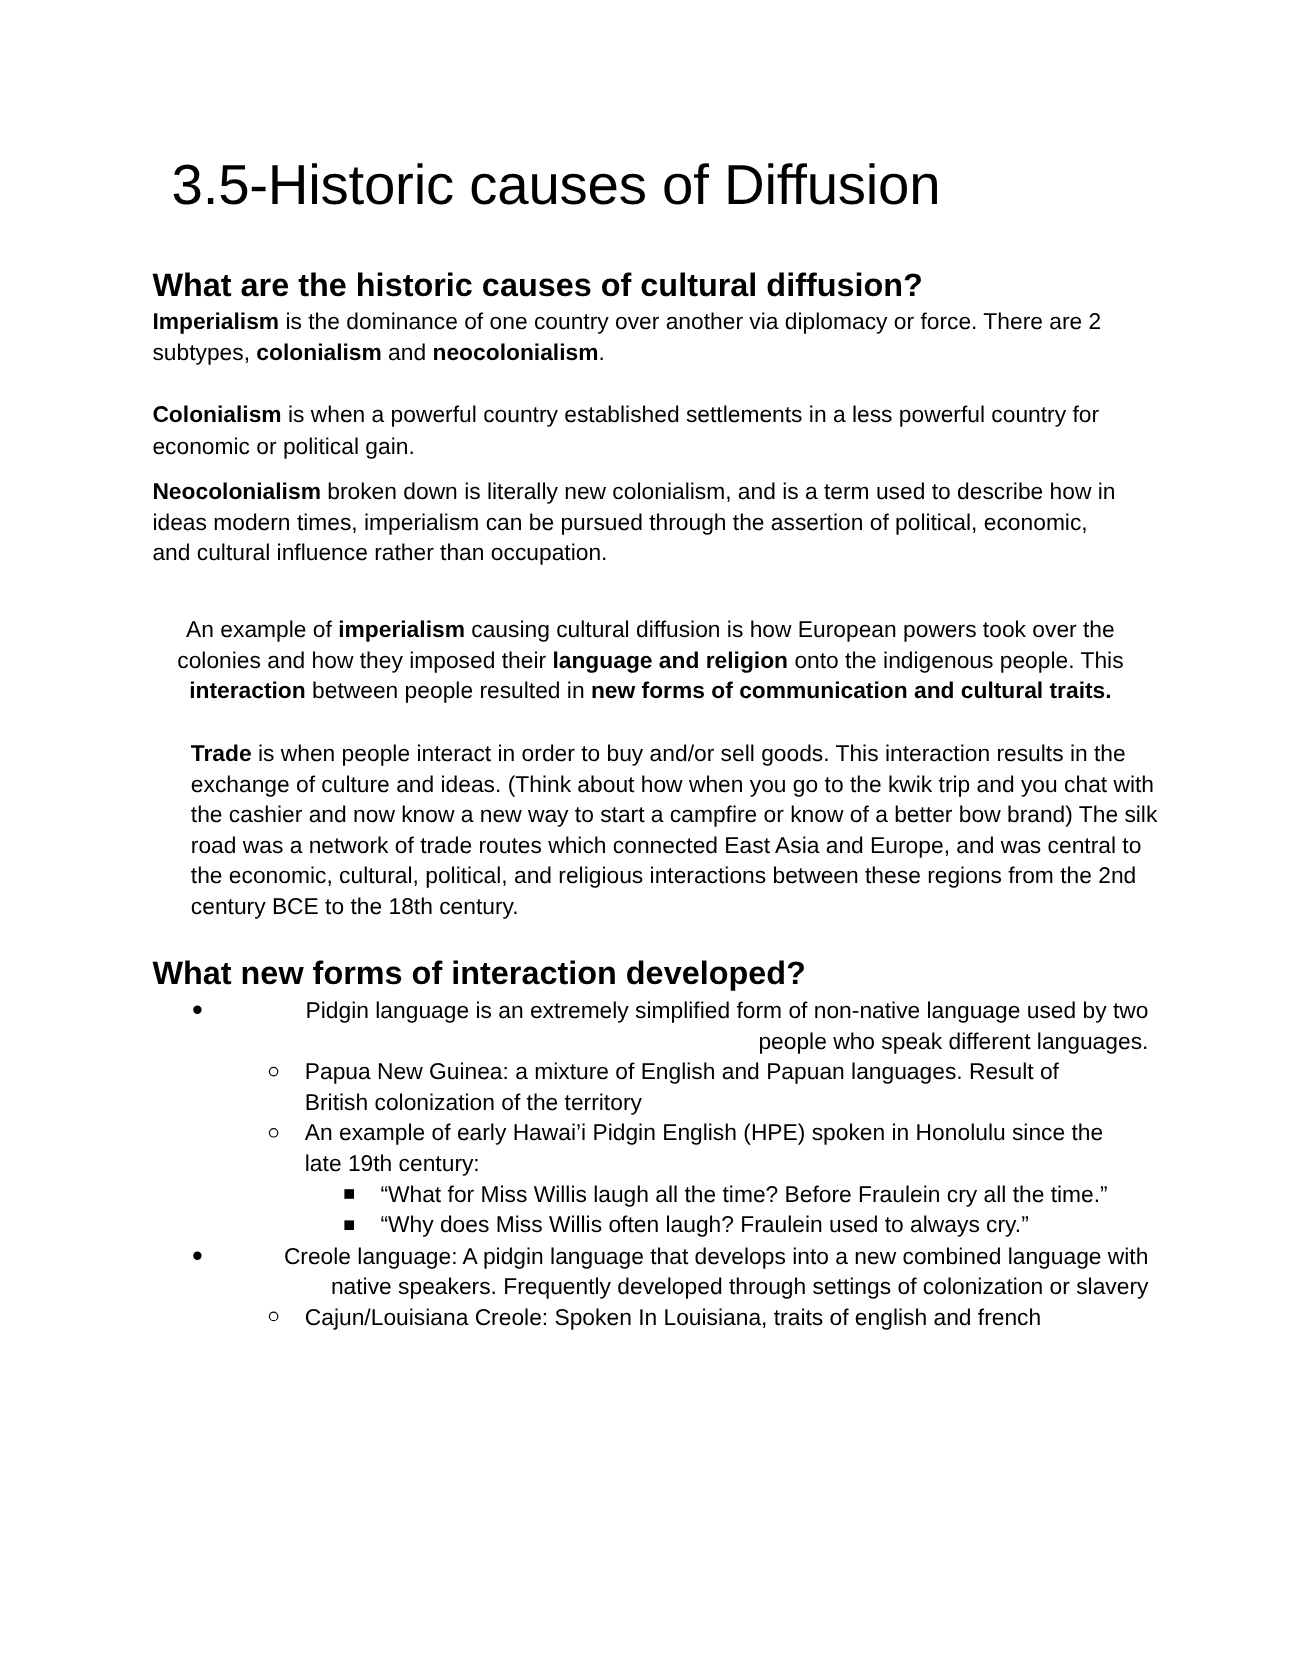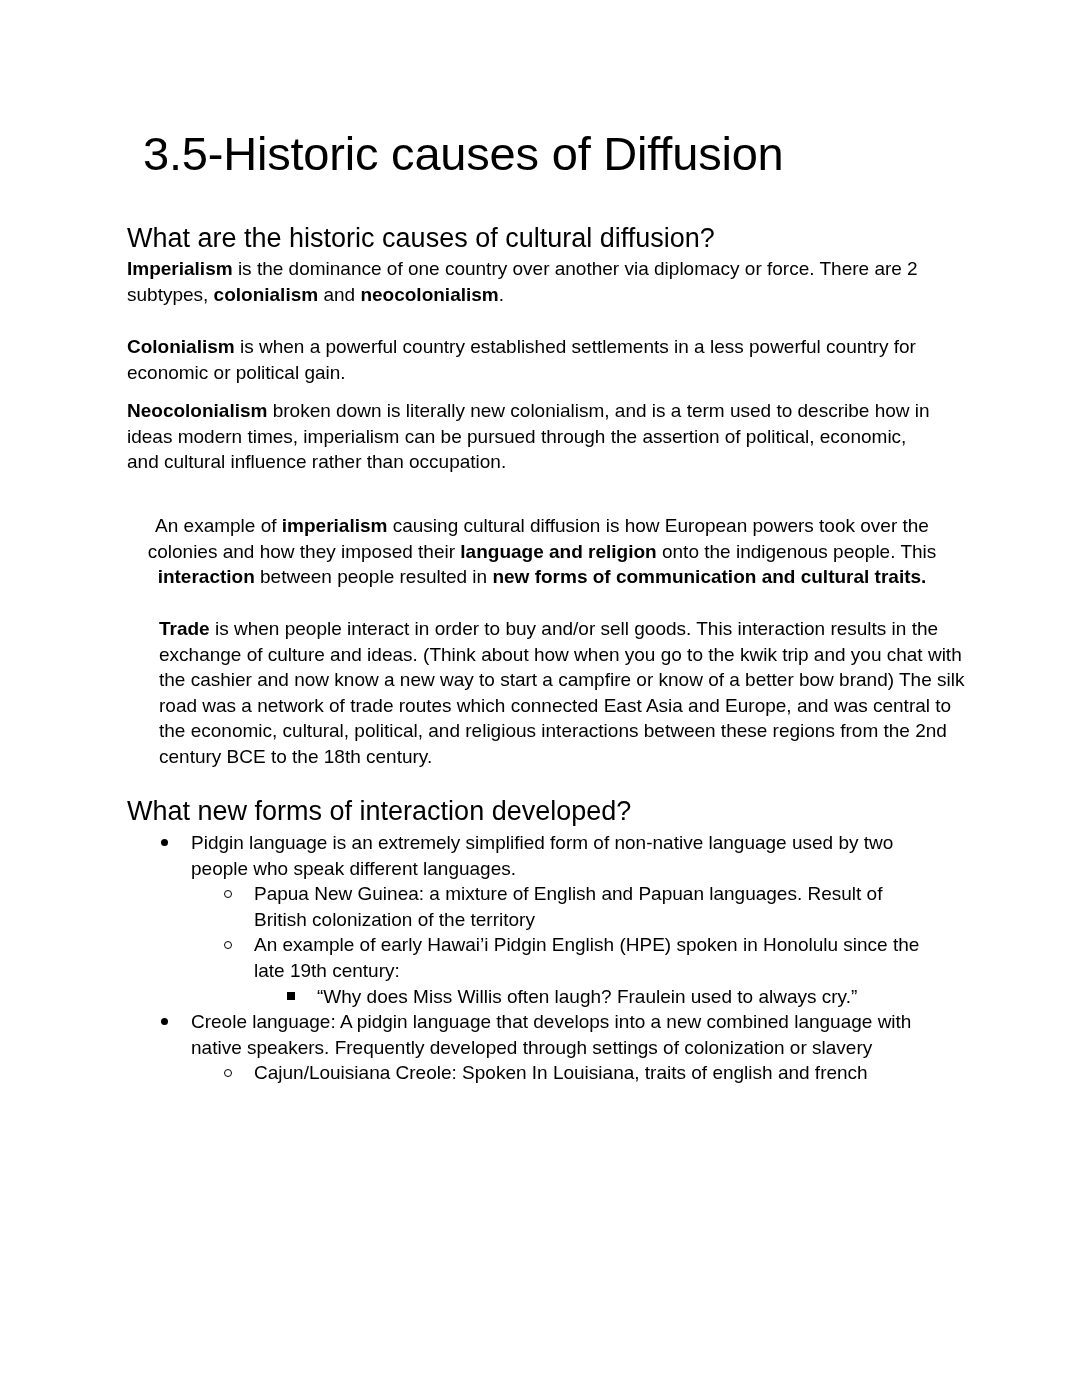--- a/index.html
+++ b/index.html
@@ -29,21 +29,21 @@
       font-weight: normal;
       font-size: 47px;
       line-height: 56px;
       white-space: nowrap;
       letter-spacing: -0.2px;
     }
     .h2 {
       position: absolute;
       left: 0;
       margin: 0;
-      font-weight: normal;
+      font-weight: bold;
       font-size: 27px;
       line-height: 32px;
       white-space: nowrap;
     }
     .para {
       position: absolute;
       left: 0;
       margin: 0;
       font-size: 19px;
       line-height: 25.6px;
@@ -63,21 +63,21 @@
     .li {
       position: relative;
       display: block;
     }
     .li .marker {
       position: absolute;
       top: 0;
       width: 14px;
       text-align: center;
     }
-    .lvl1 { padding-left: 64px; }
+    .lvl1 { padding-left: 64px; text-align: right; }
     .lvl1 > .marker { left: 30px; }
     .lvl2 { padding-left: 127px; }
     .lvl2 > .marker { left: 94px; }
     .lvl3 { padding-left: 190px; }
     .lvl3 > .marker { left: 157px; }
 
     .disc {
       display: inline-block;
       width: 7px; height: 7px;
       background: #000;
@@ -156,20 +156,24 @@
       <span class="line">Papua New Guinea: a mixture of English and Papuan languages. Result of</span>
       <span class="line">British colonization of the territory</span>
     </div>
 
     <div class="li lvl2">
       <span class="marker"><span class="circle"></span></span>
       <span class="line">An example of early Hawai’i Pidgin English (HPE) spoken in Honolulu since the</span>
       <span class="line">late 19th century:</span>
     </div>
 
+    <div class="li lvl3">
+      <span class="marker"><span class="square"></span></span>
+      <span class="line">“What for Miss Willis laugh all the time? Before Fraulein cry all the time.”</span>
+    </div>
 
     <div class="li lvl3">
       <span class="marker"><span class="square"></span></span>
       <span class="line">“Why does Miss Willis often laugh? Fraulein used to always cry.”</span>
     </div>
 
     <div class="li lvl1">
       <span class="marker"><span class="disc"></span></span>
       <span class="line">Creole language: A pidgin language that develops into a new combined language with</span>
       <span class="line">native speakers. Frequently developed through settings of colonization or slavery</span>

